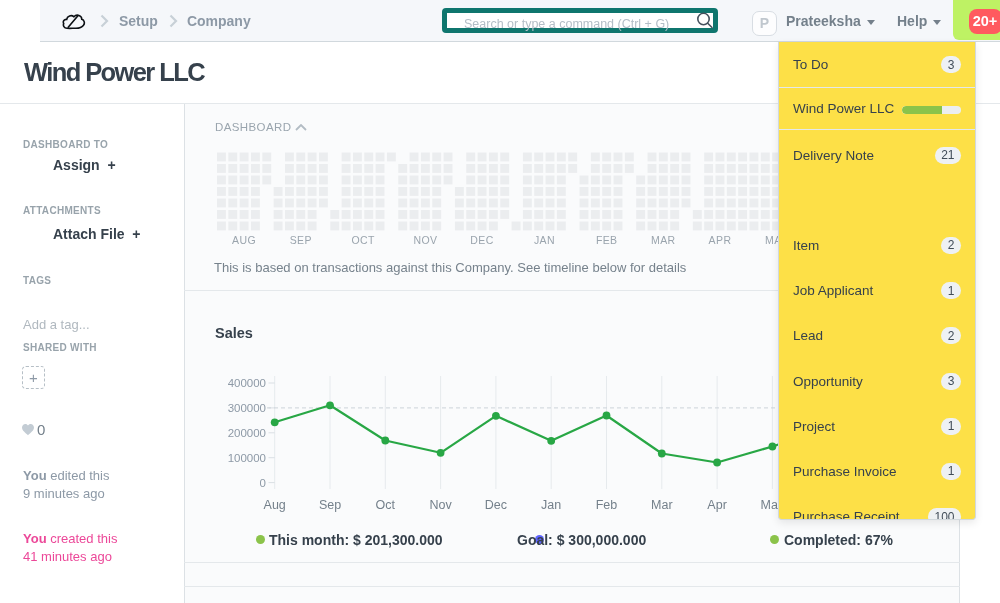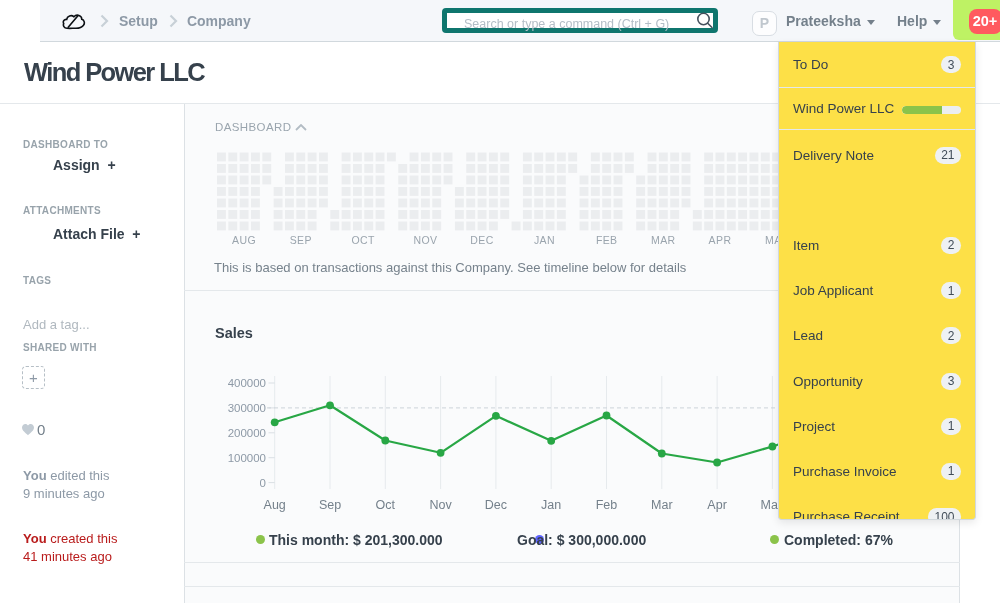--- a/index.html
+++ b/index.html
@@ -479,21 +479,21 @@
 <div class="sb-val" style="top:226px">Attach File&nbsp; +</div>
 <div class="sb-label" style="top:274.5px">TAGS</div>
 <div class="sb-grey" style="top:292.5px;color:#b0b8bf">Add a tag...</div>
 <div class="sb-label" style="top:342px">SHARED WITH</div>
 <div class="abs" style="left:22px;top:366px;width:23px;height:23px;border:1px dashed #b6bfc6;border-radius:4px;color:#8d99a6;font-size:15px;text-align:center;line-height:21px;">+</div>
 <svg class="abs" style="left:21px;top:423px" width="14" height="13" xmlns="http://www.w3.org/2000/svg">
     <path d="M7 12.2 C4.5 10 1 7.6 1 4.6 C1 2.6 2.6 1 4.4 1 C5.5 1 6.5 1.6 7 2.5 C7.5 1.6 8.5 1 9.6 1 C11.4 1 13 2.6 13 4.6 C13 7.6 9.5 10 7 12.2 Z" fill="#c3ccd4"></path>
   </svg>
 <div class="abs" style="left:37px;top:421px;font-size:15px;color:#74808b;">0</div>
 <div class="abs" style="left:23px;top:467px;font-size:13px;color:#8d99a6;line-height:17.5px;"><b>You</b> edited this<br>9 minutes ago</div>
-<div class="abs" style="left:23px;top:530px;font-size:13px;color:#b91c1c;line-height:17.5px;"><b>You</b> created this<br>41 minutes ago</div>
+<div class="abs" style="left:23px;top:530px;font-size:13px;color:#ec4899;line-height:17.5px;"><b>You</b> created this<br>41 minutes ago</div>
 
 <div id="navbar">
   <svg class="abs" style="left:22px;top:12px" width="24" height="18" xmlns="http://www.w3.org/2000/svg" fill="none" stroke="#0c1014" stroke-width="1.6" stroke-linecap="round">
     <path d="M5,16.3 C2,16 0.8,13.6 1.7,11.6 C0.5,9.4 2.3,7.0 4.7,7.4 C5.1,3.9 9.5,2.4 11.9,4.8 C14.7,1.7 19.9,3.5 19.8,7.3 C22.4,7.9 23.2,11.4 21.3,13.5 C19.8,15.5 16.9,16.3 14,16.3 C10.7,16.3 7.2,16.4 5,16.3 Z"></path>
     <path d="M6.2,15.2 L15.9,3.7"></path>
   </svg>
   <div id="crumbs">
     <svg width="9" height="14" xmlns="http://www.w3.org/2000/svg" style="margin-right:10px">
         <polyline points="1.5,1.5 7,7 1.5,12.5" fill="none" stroke="#c8d0d7" stroke-width="2.2"></polyline>
       </svg>

